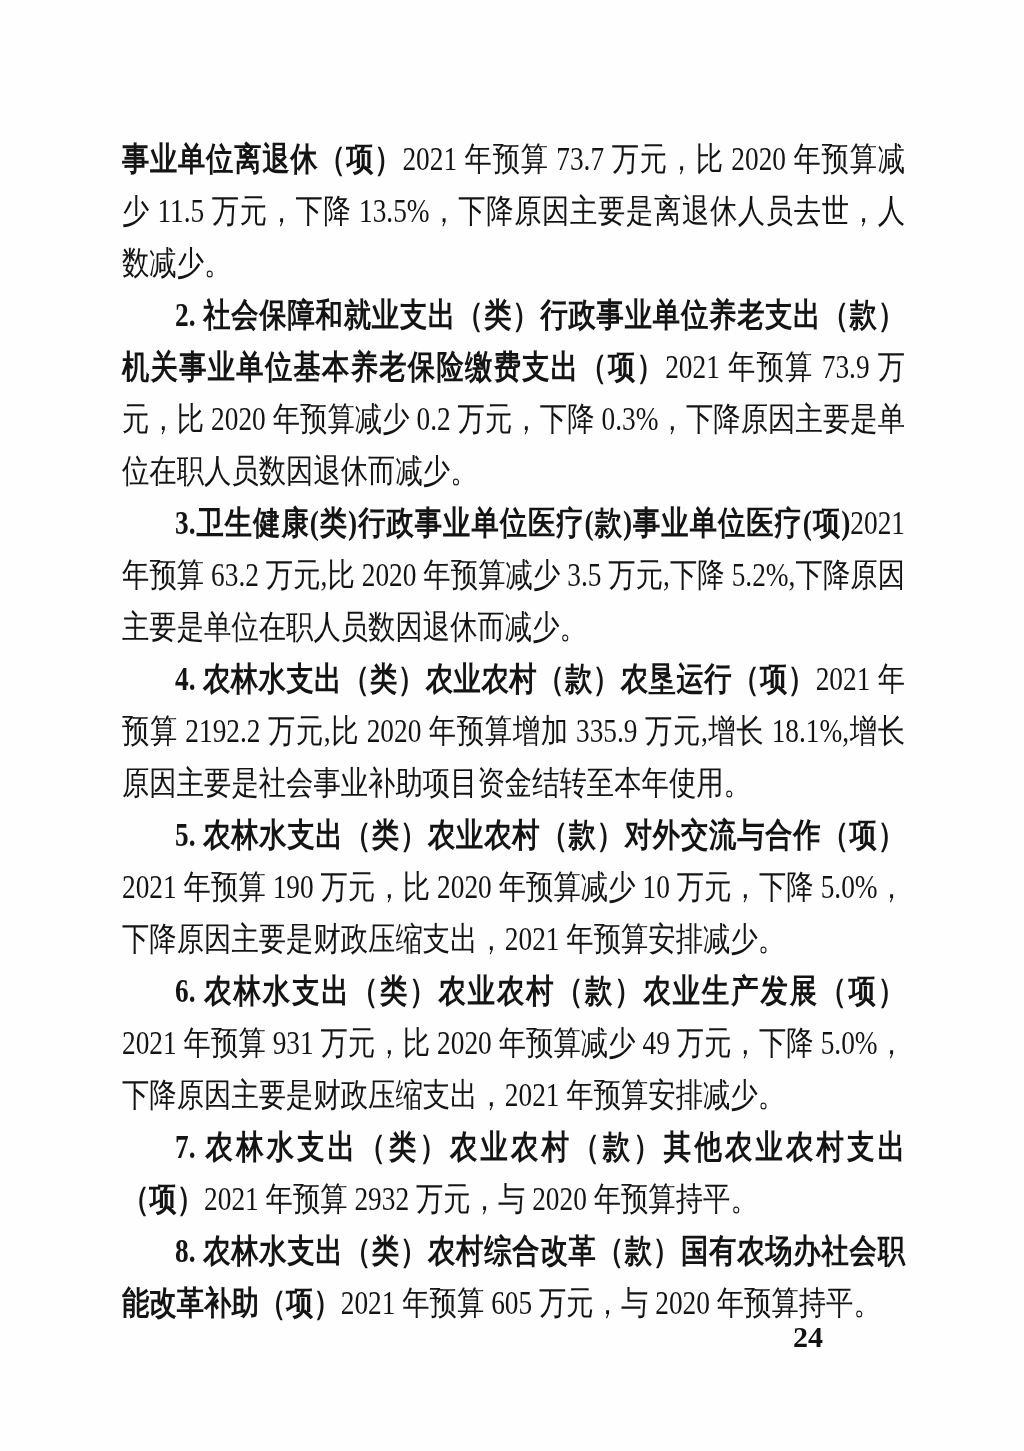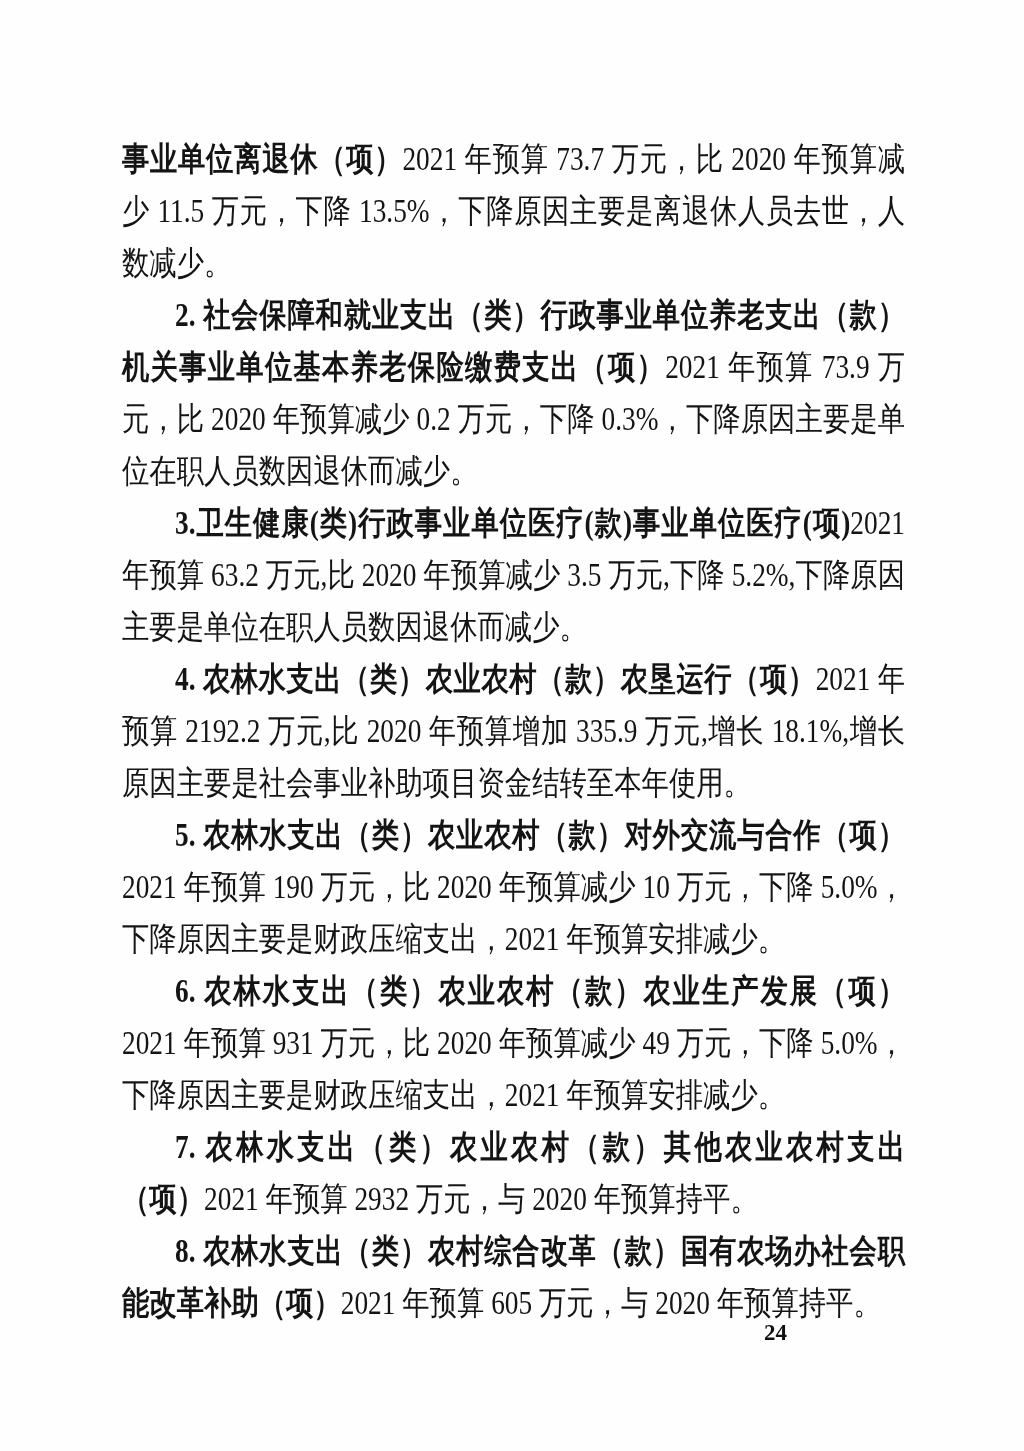--- a/index.html
+++ b/index.html
@@ -35,23 +35,23 @@
     text-indent: 64px;
   }
   .para .head {
     font-weight: 700;
   }
   .para .body {
     font-weight: 400;
   }
   .page-num {
     position: absolute;
-    left: 764px;
+    left: 793px;
     top: 1320px;
-    font-size: 23px;
+    font-size: 30px;
     font-weight: 700;
     color: #111111;
   }
 </style>
 </head>
 <body>
 
 <div class="page">
   <div class="content">
 

